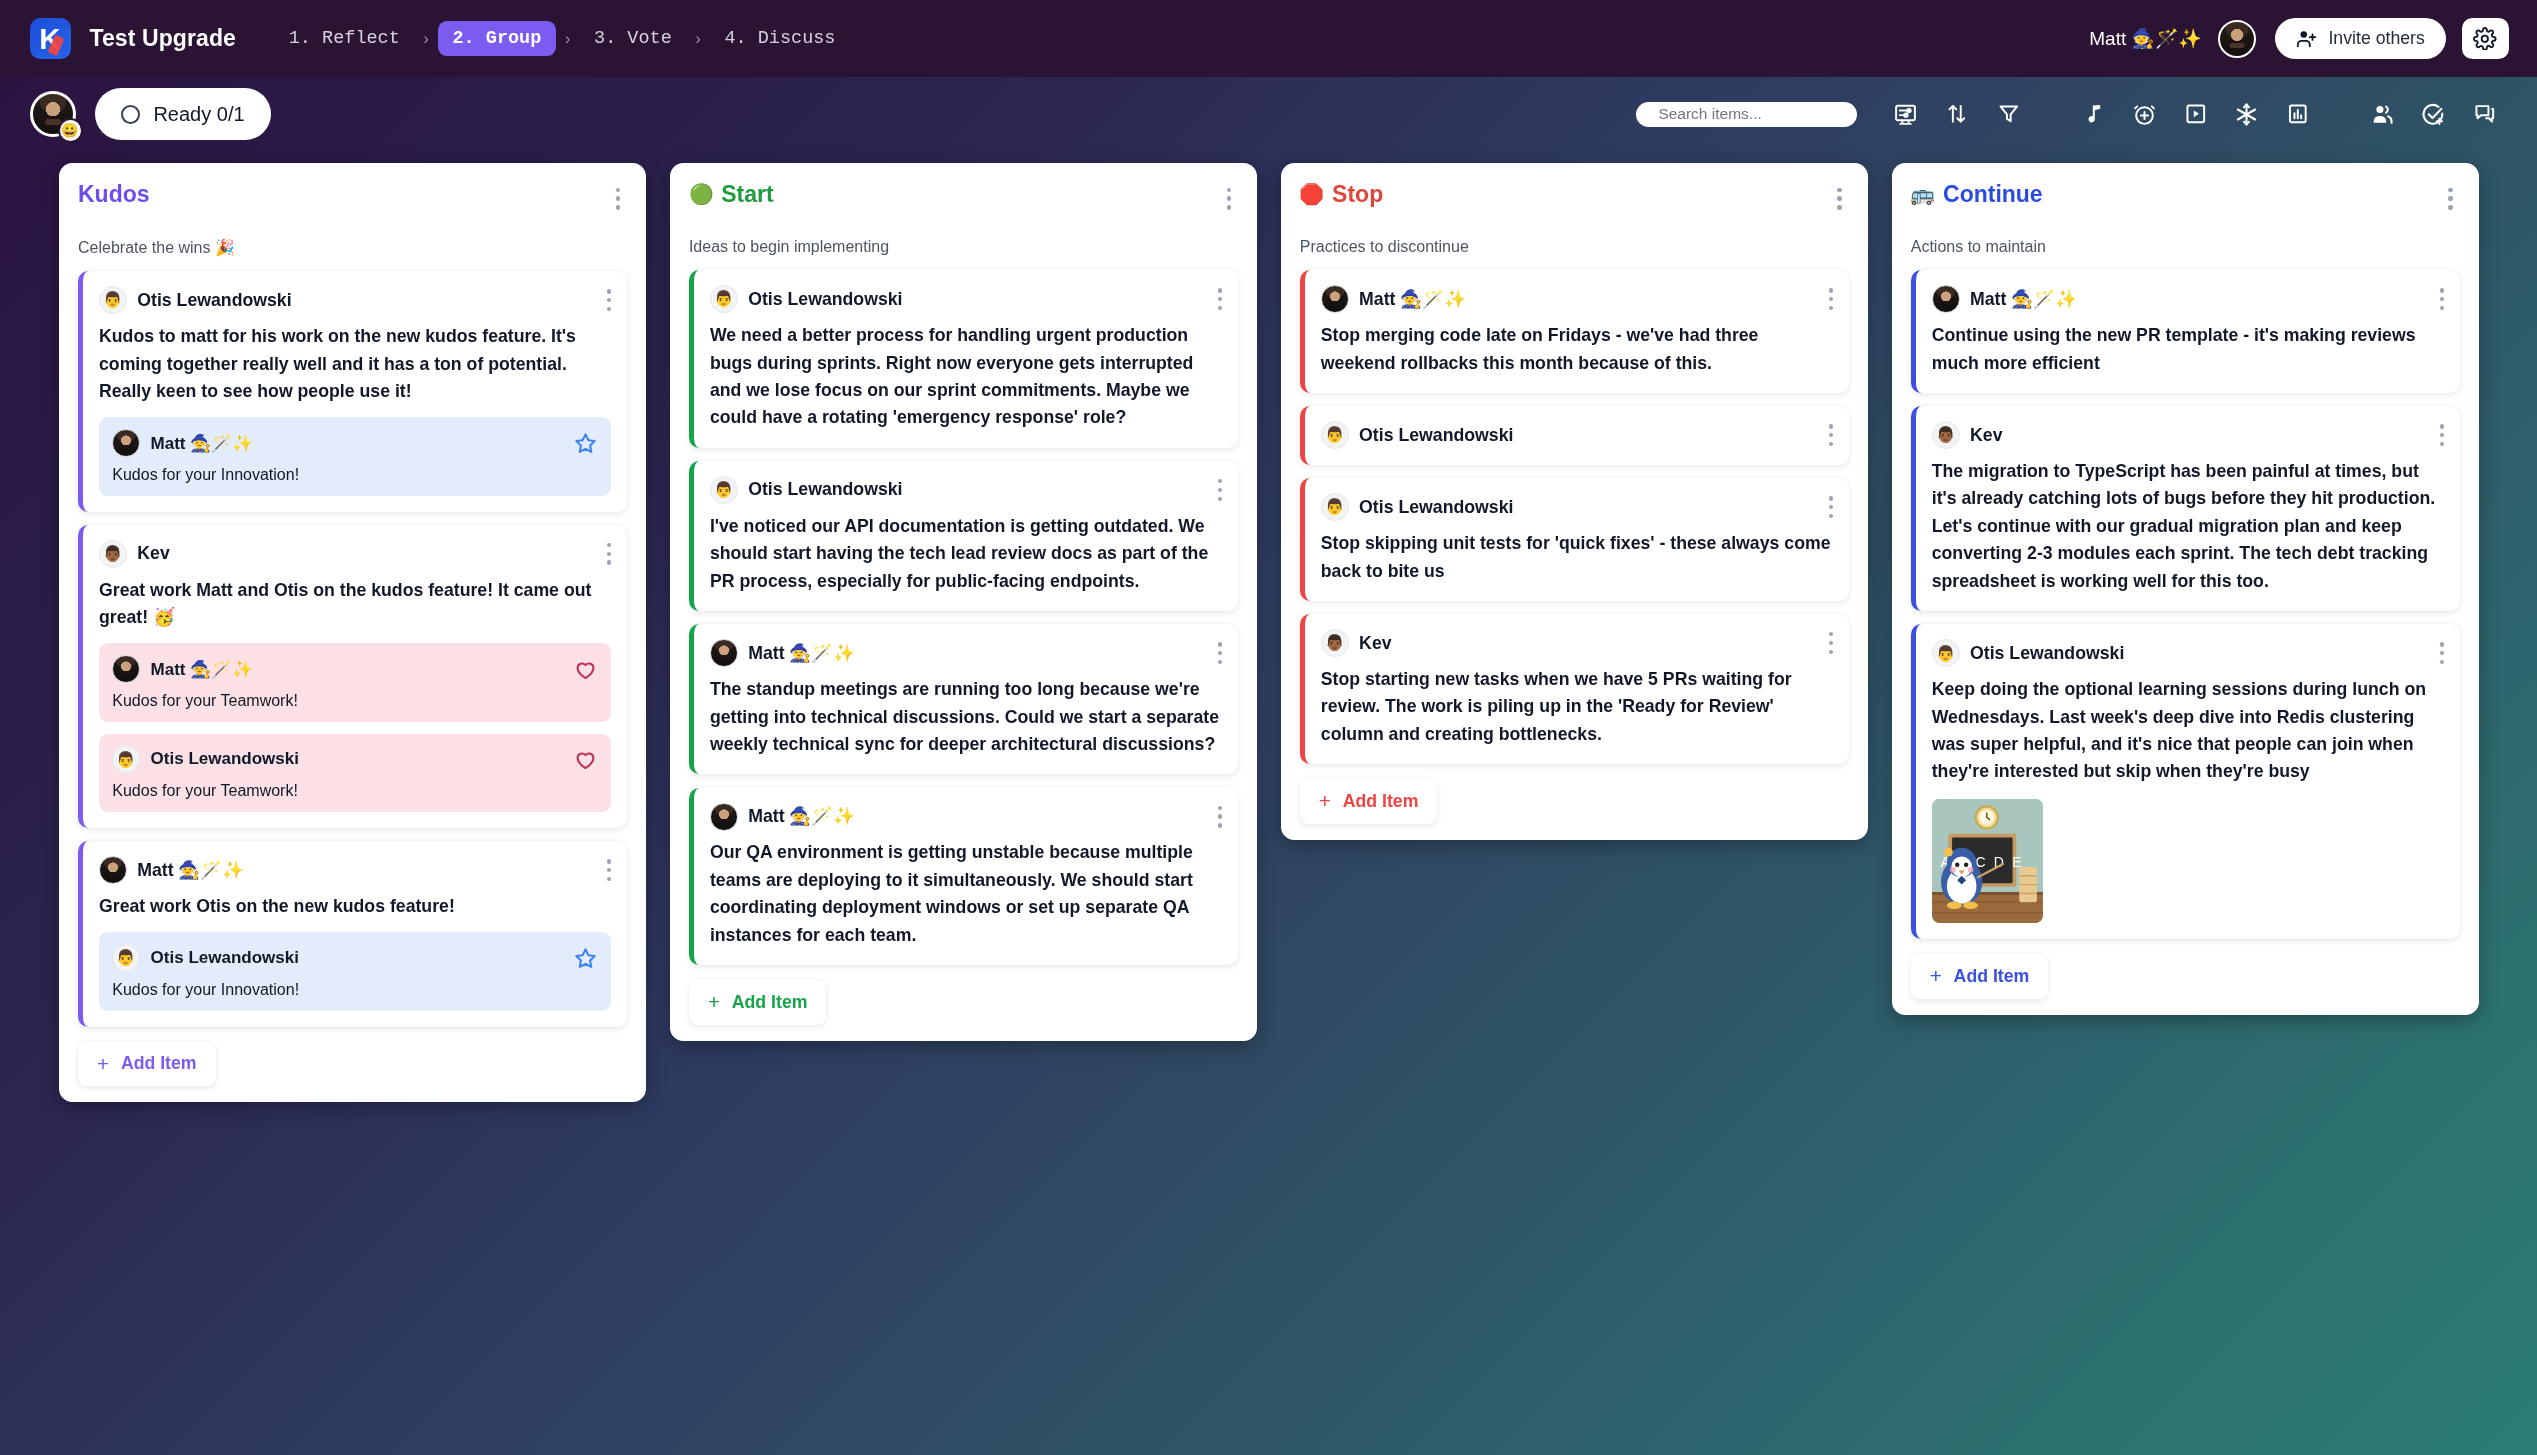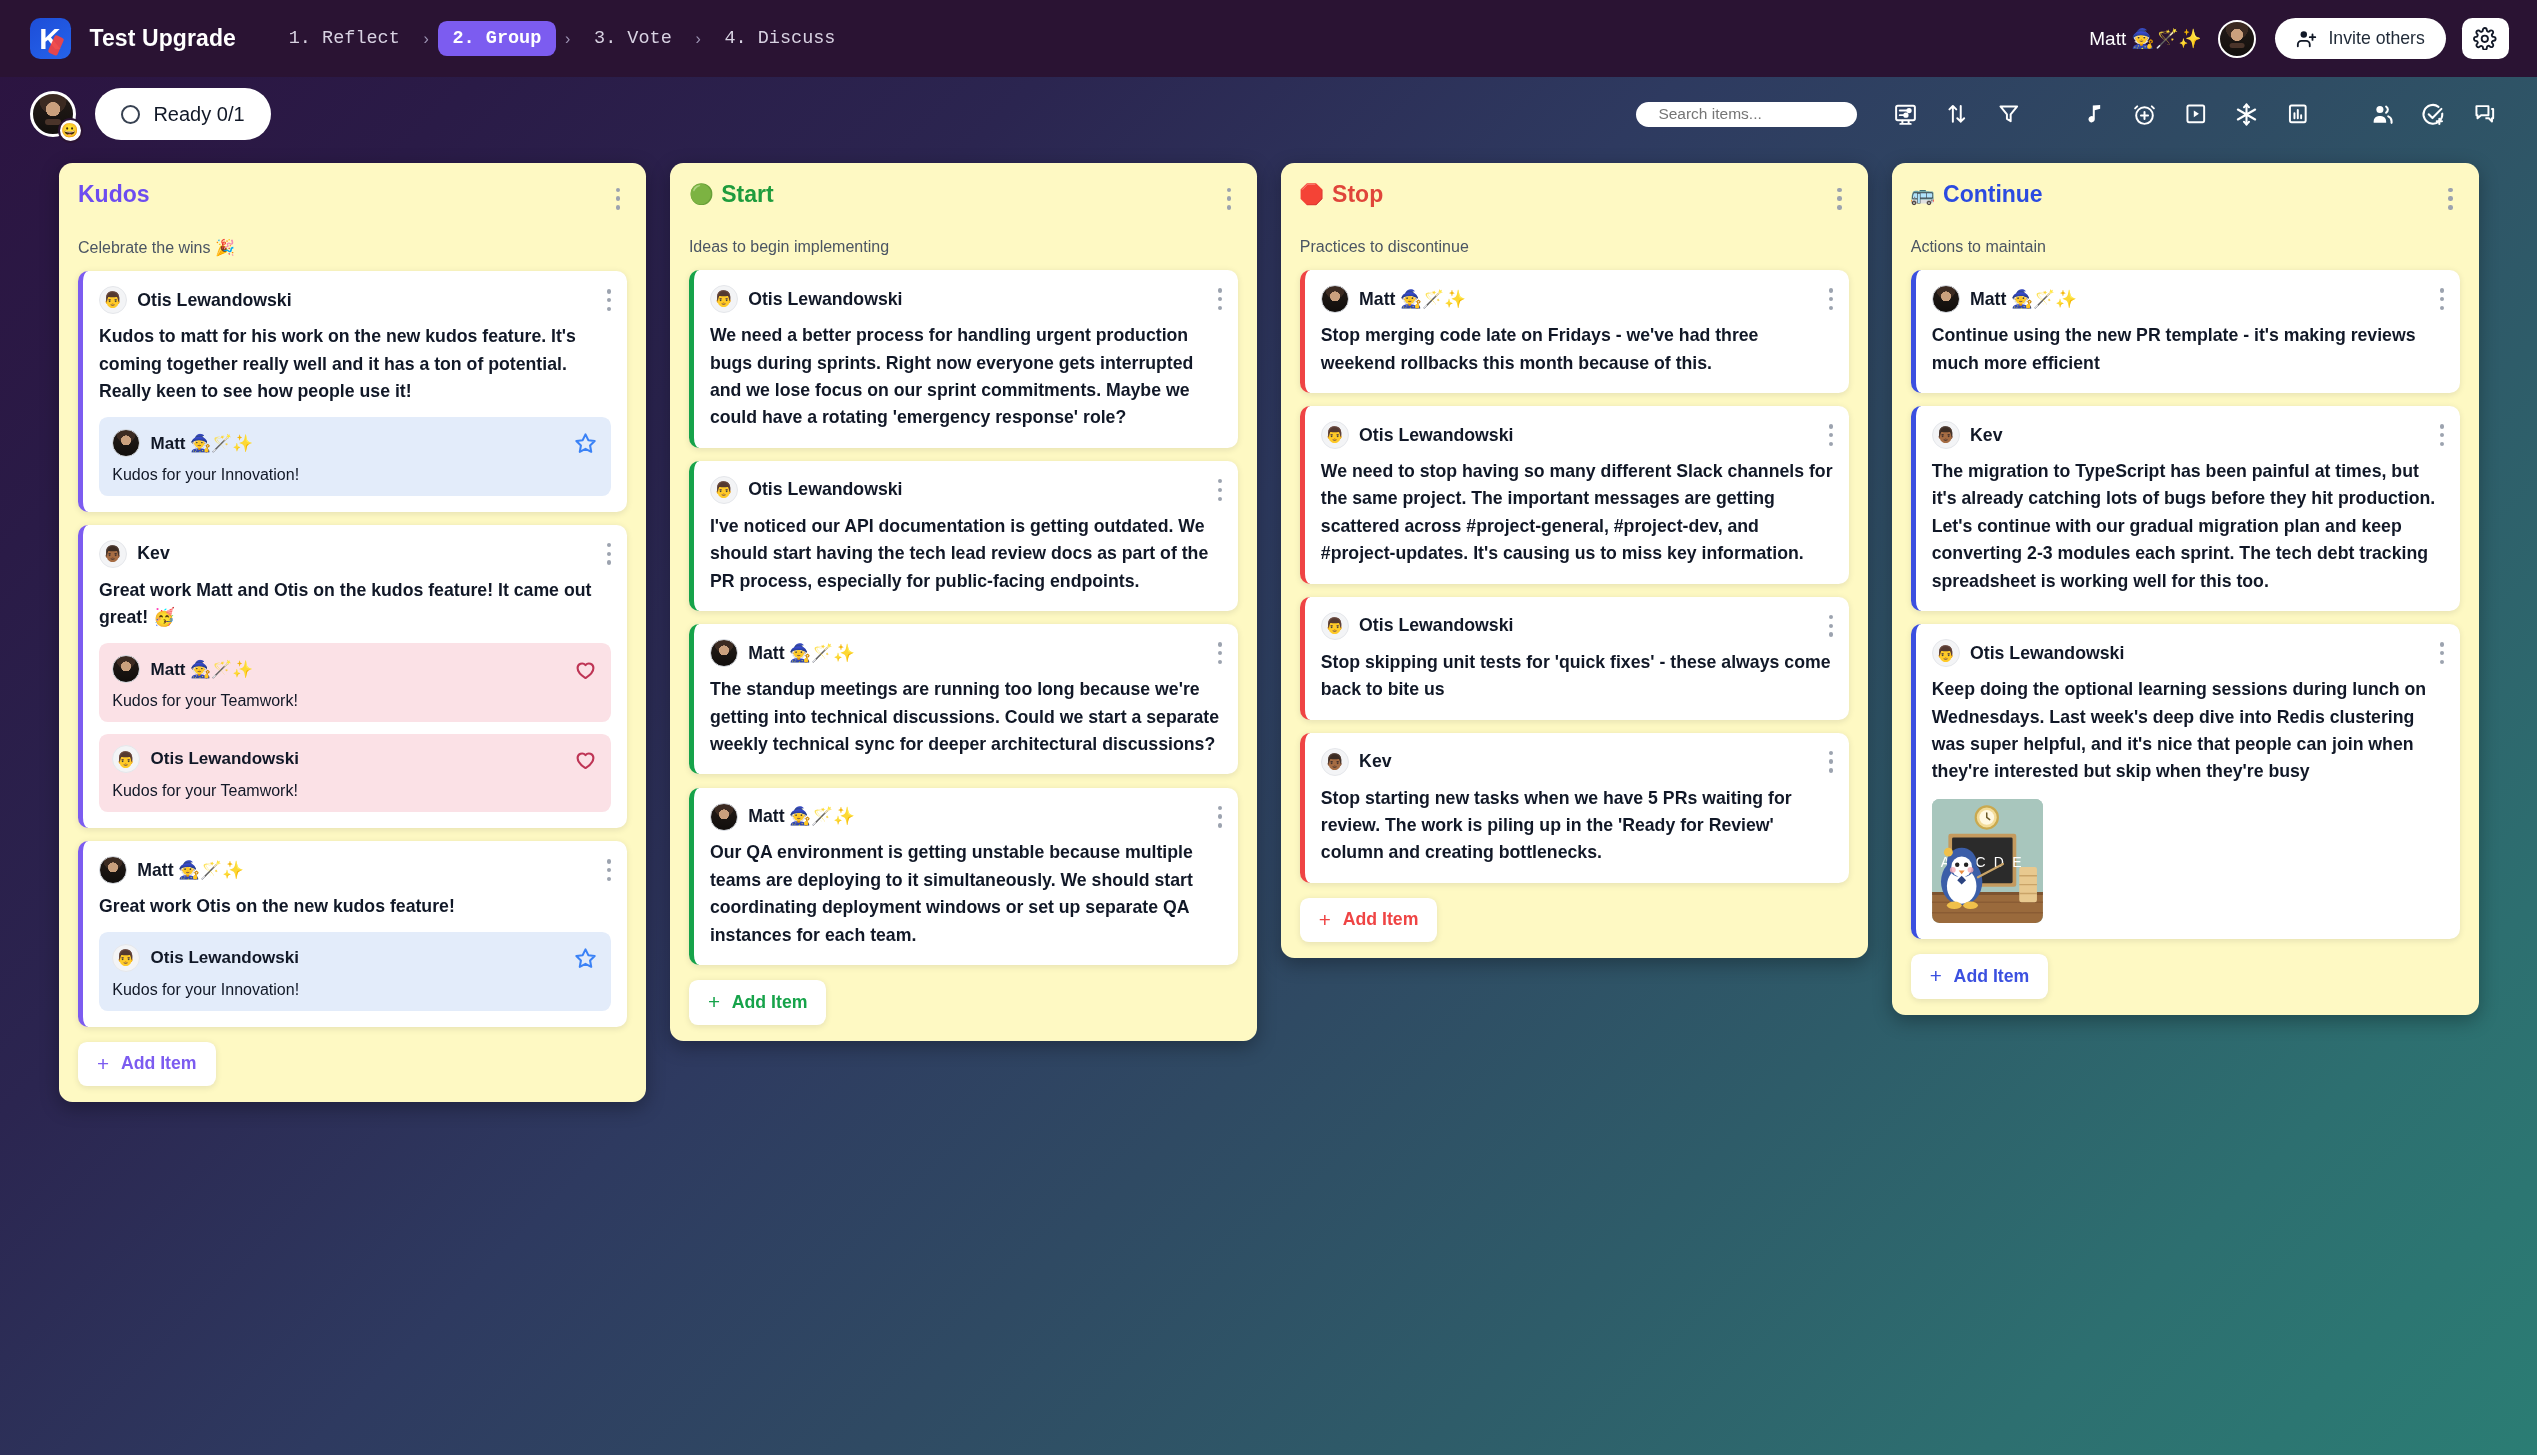--- a/index.html
+++ b/index.html
@@ -130,21 +130,21 @@
   .tool-gap-md { width:25px; flex:none; }
   .tool-gap-lg { width:37px; flex:none; }
 
   
   .board {
     display:flex; gap:23.6px; padding: 11.8px 59px 0 59px;
     align-items:flex-start;
   }
   .column {
     flex:1 1 0; min-width:0;
-    background:#fef9c3; border-radius: 13.3px;
+    background:#ffffff; border-radius: 13.3px;
     padding: 19px 19px 16px 19px;
     box-shadow: 0 5.9px 19px rgba(0,0,0,.30);
   }
   .col-head { display:flex; align-items:flex-start; }
   .col-title {
     font-size:23px; font-weight:700; display:flex; align-items:center; gap:7.4px;
     line-height:1.1;
   }
   .col-title .cemoji { font-size:20px; line-height:1; }
   .col-sub { color:#4b5563; font-size:16px; margin-top:28px; }
@@ -553,21 +553,20 @@
         <div class="card" style="border-left-color: rgb(239, 68, 68);">
           <div class="card-head">
             <div class="face">👨</div>
             <div class="card-author">Otis Lewandowski</div>
             <div class="card-kebab">
               <i></i>
               <i></i>
               <i></i>
             </div>
           </div>
-          <div class="card-text">We need to stop having so many different Slack channels for the same project. The important messages are getting scattered across #project-general, #project-dev, and #project-updates. It's causing us to miss key information.</div>
         </div>
         <div class="card" style="border-left-color: rgb(239, 68, 68);">
           <div class="card-head">
             <div class="face">👨</div>
             <div class="card-author">Otis Lewandowski</div>
             <div class="card-kebab">
               <i></i>
               <i></i>
               <i></i>
             </div>

